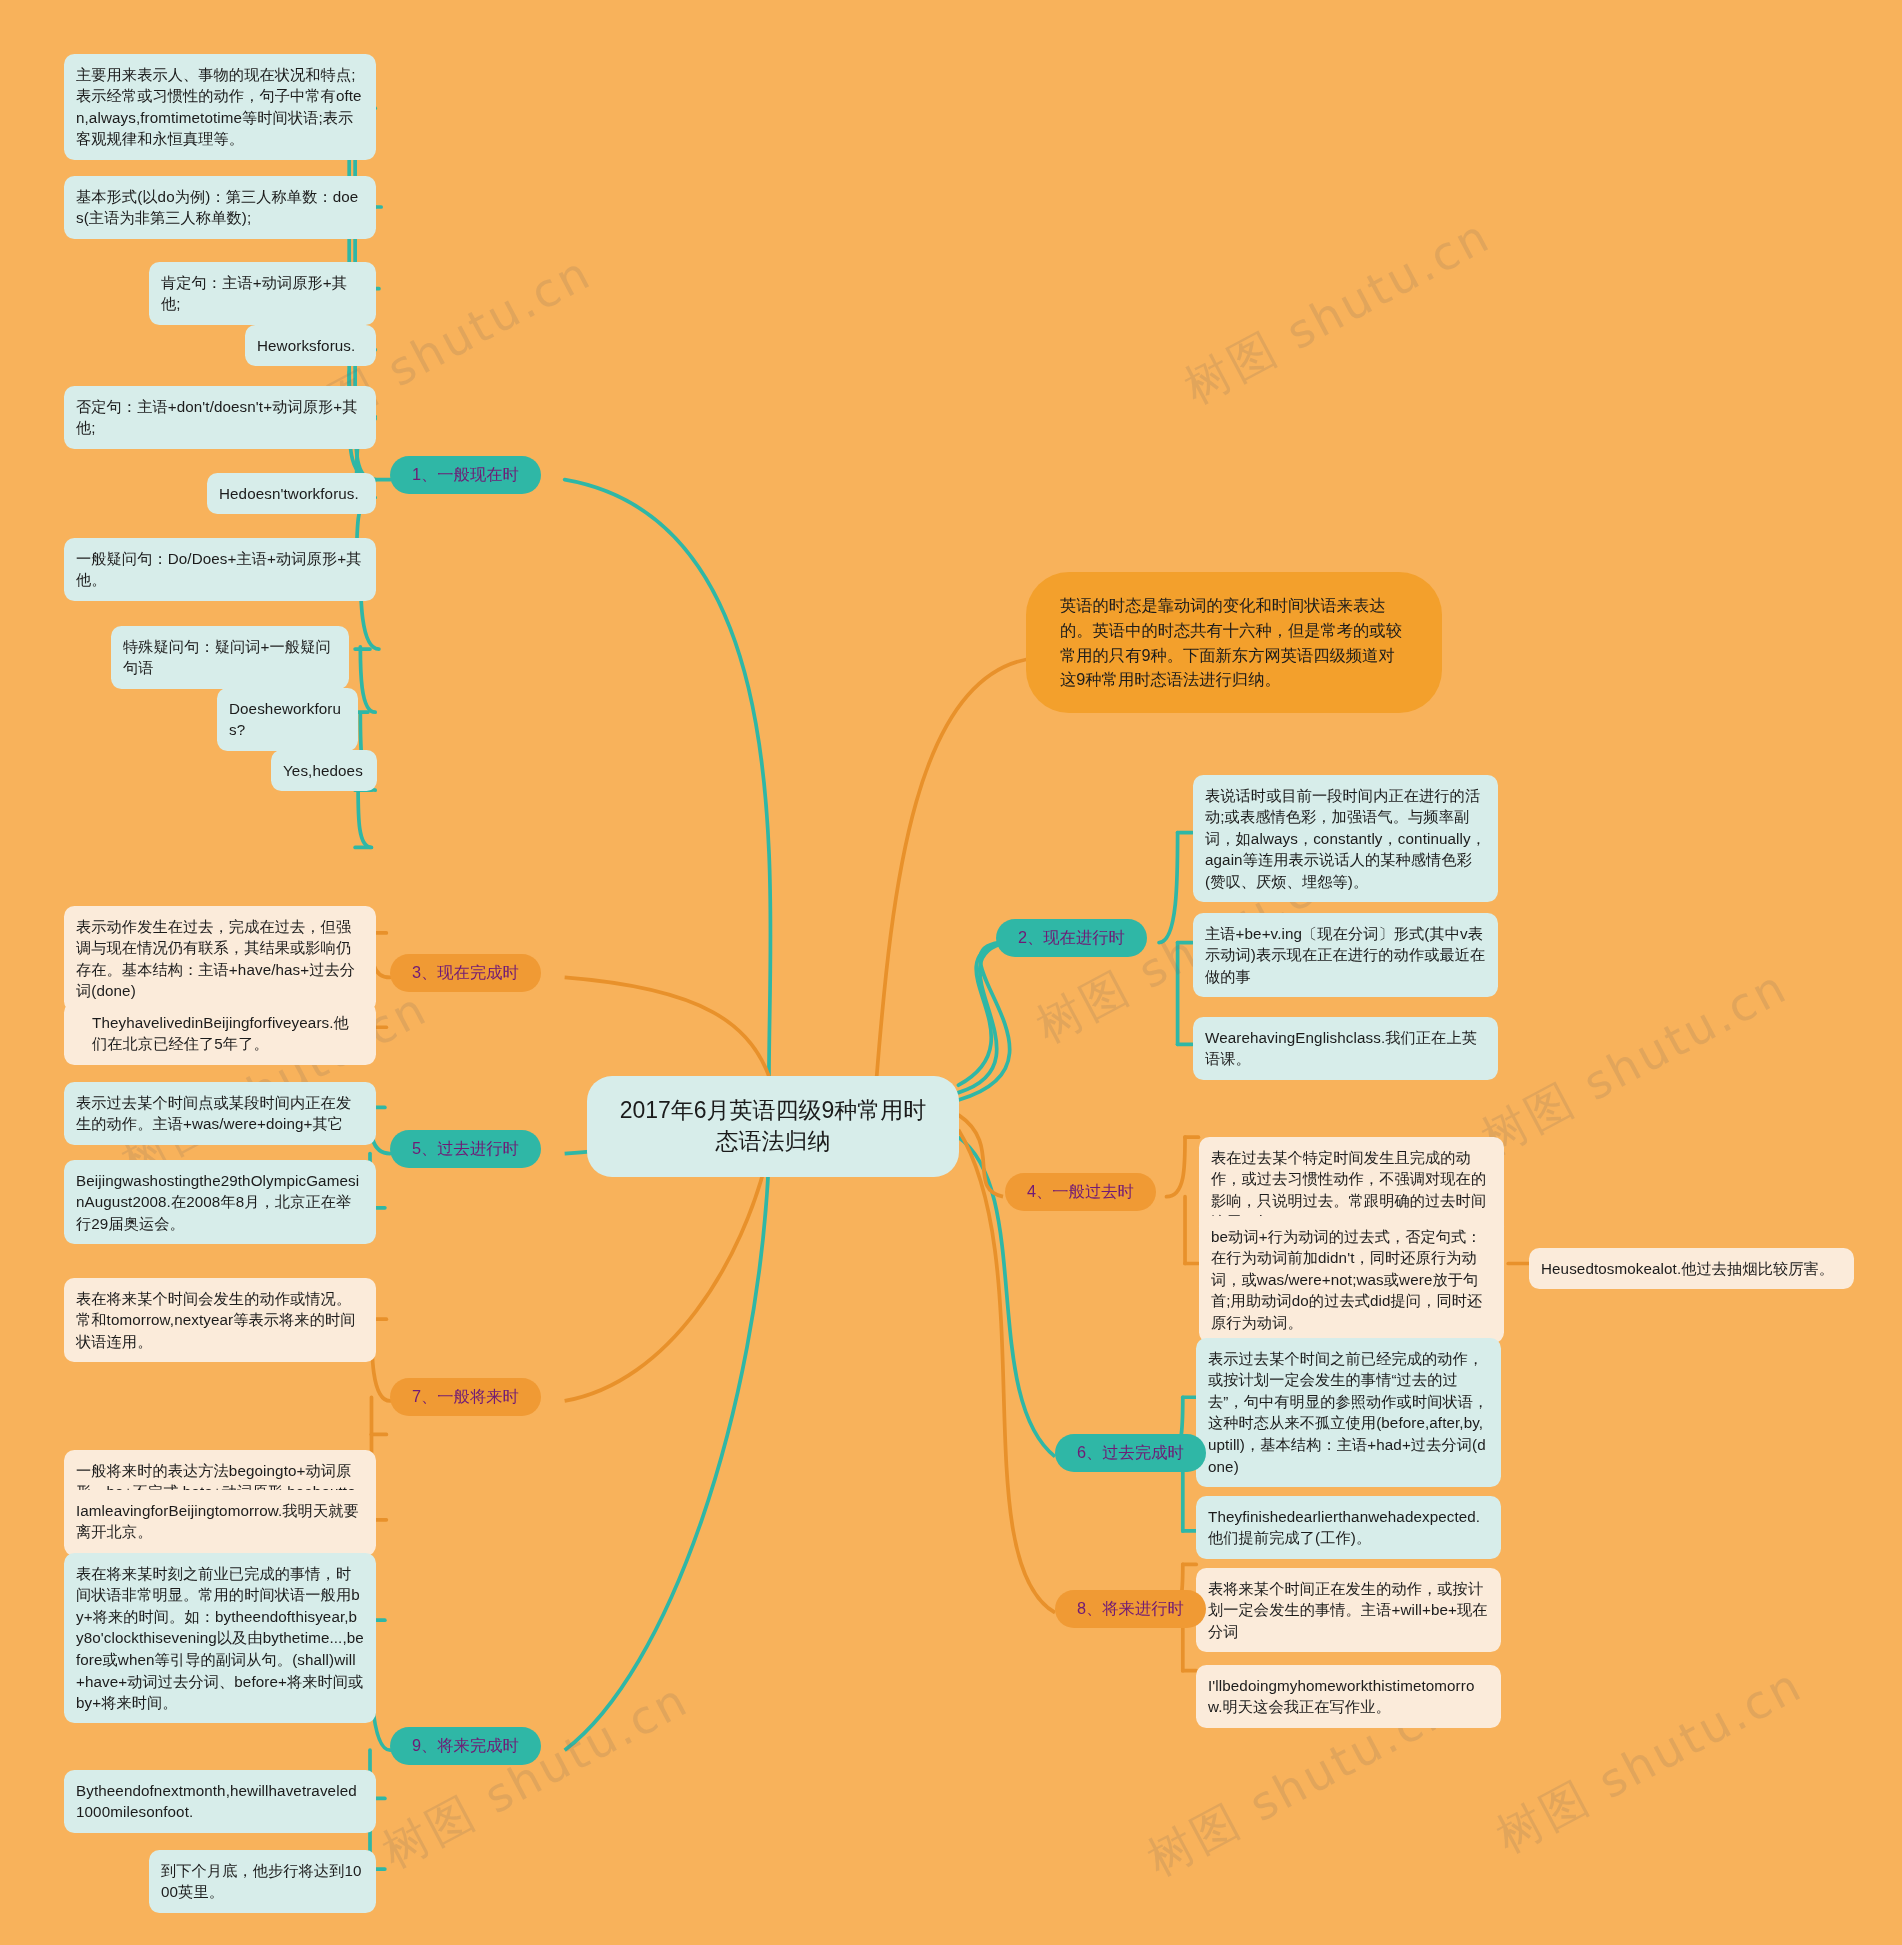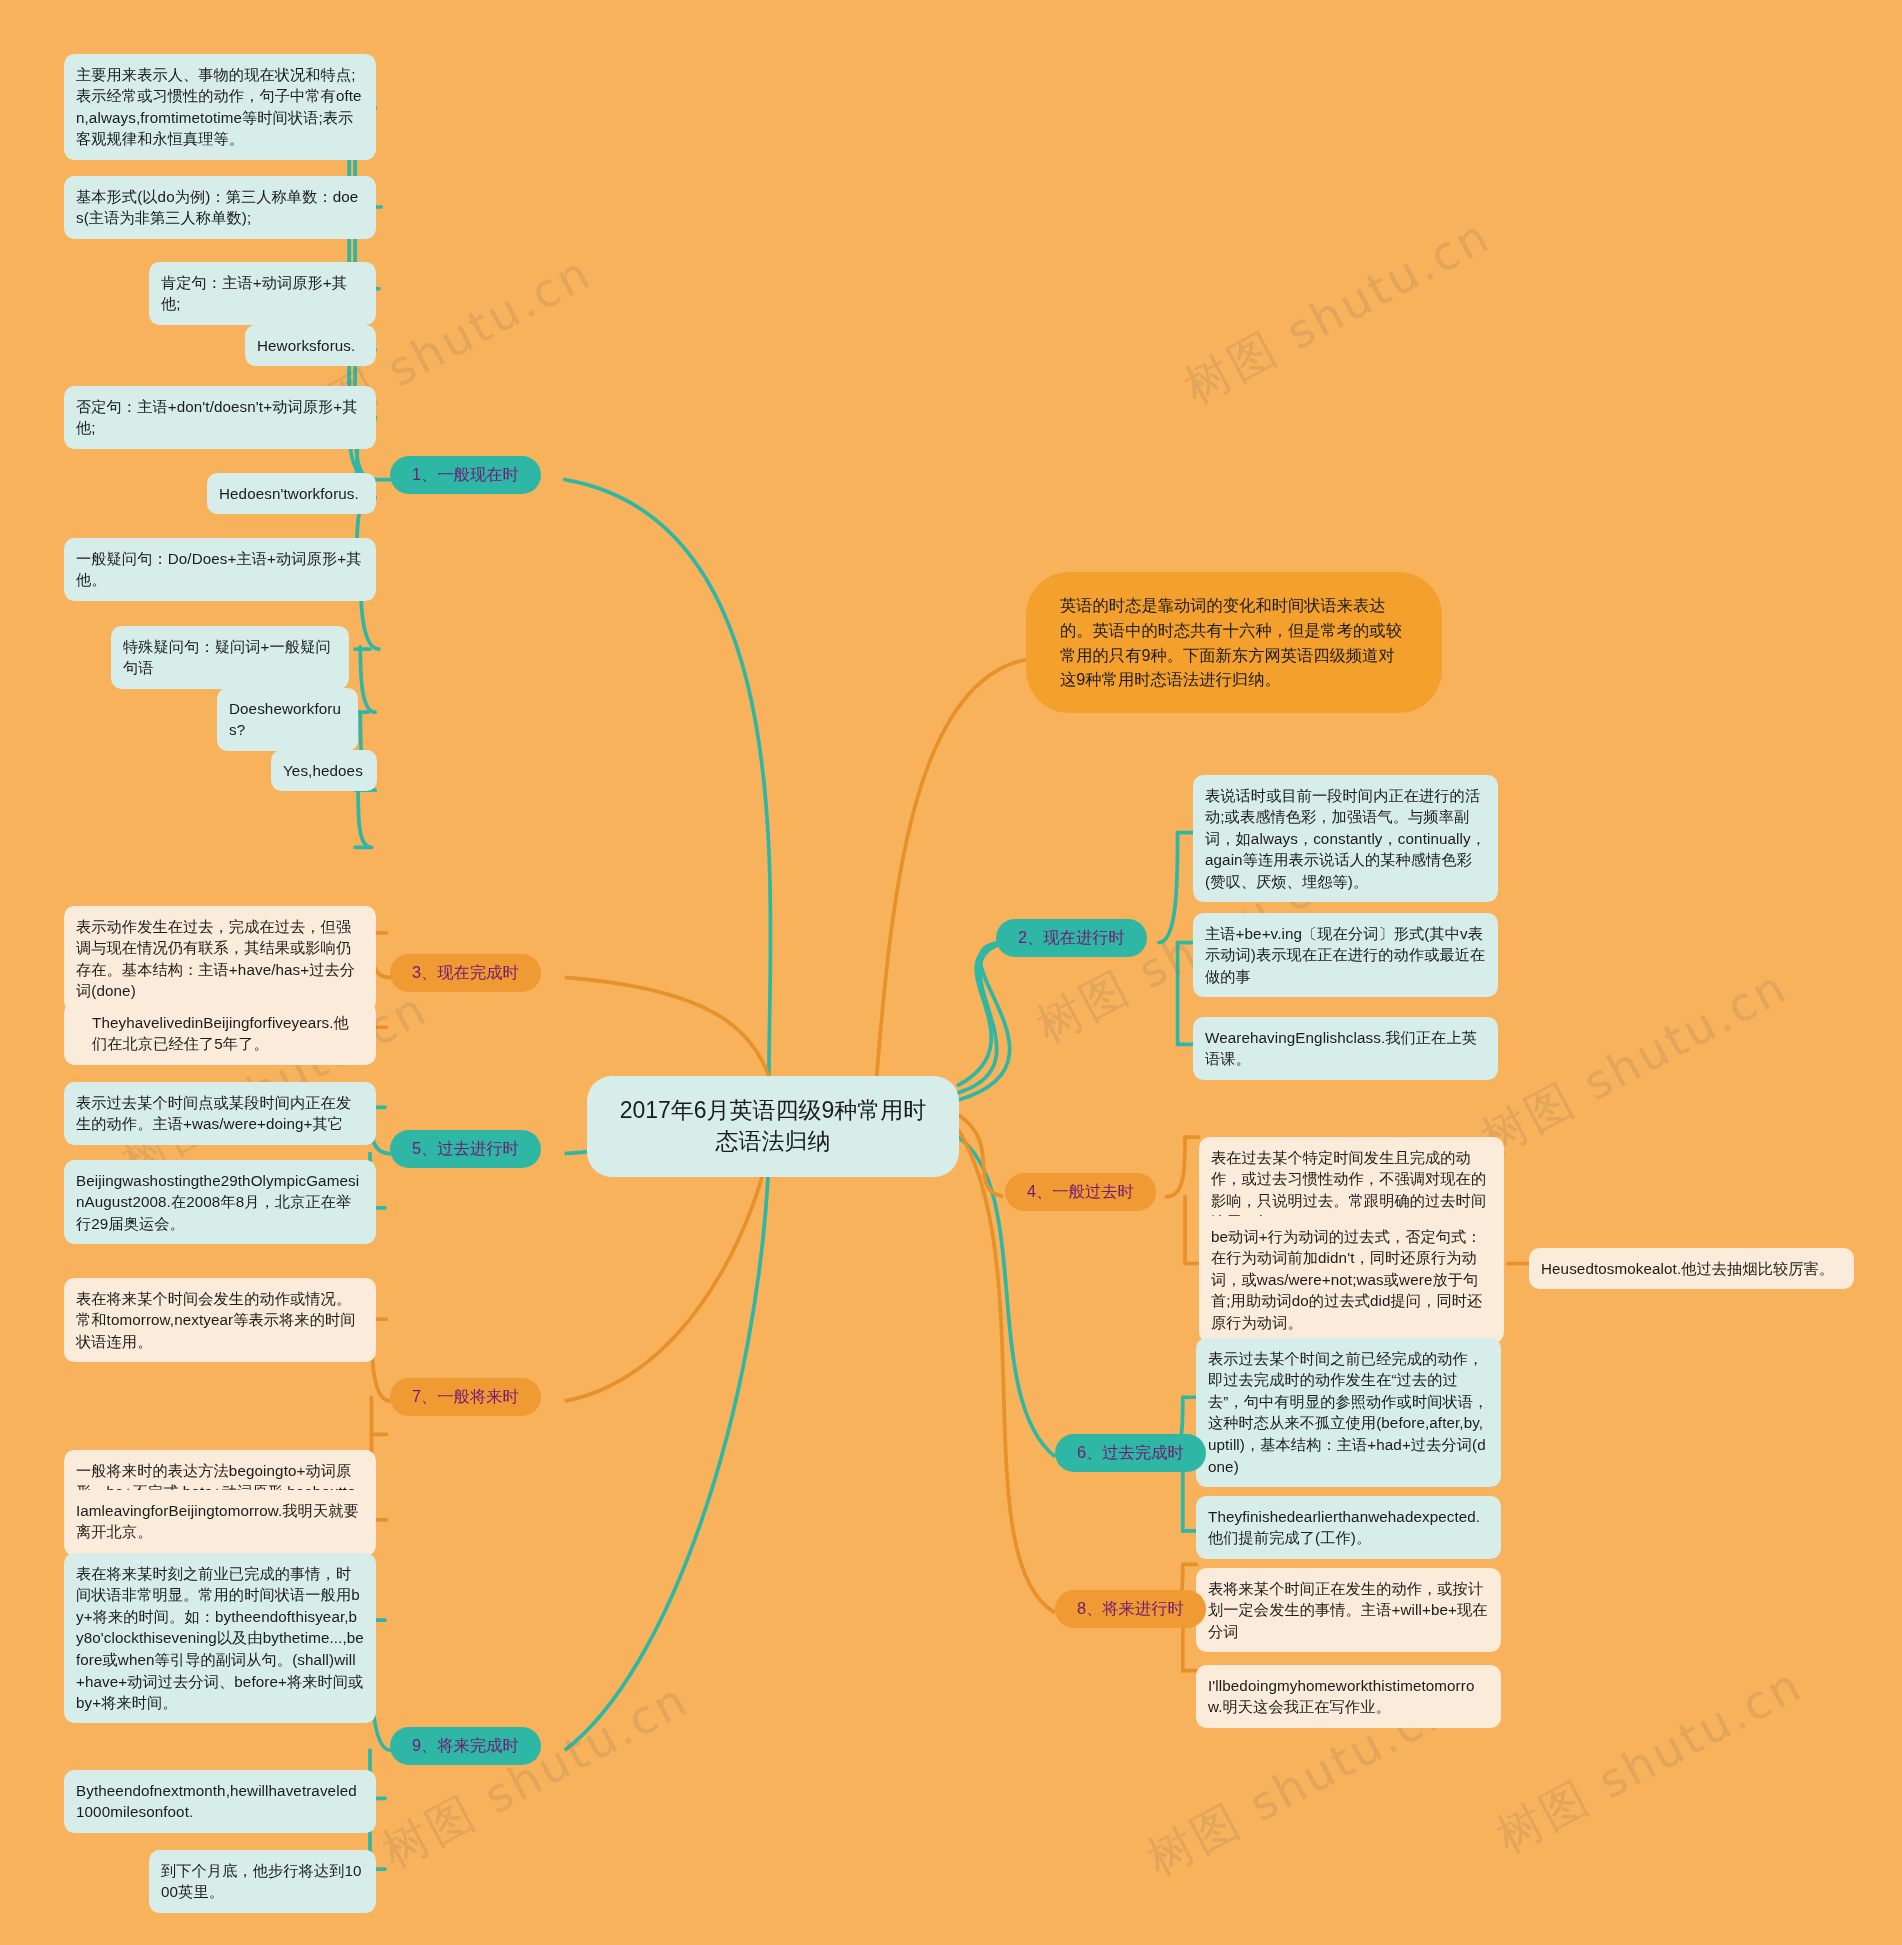--- a/index.html
+++ b/index.html
@@ -248,19 +248,19 @@
   <div class="node n-teal" style="left:64px;top:1553px;width:312px;">表在将来某时刻之前业已完成的事情，时间状语非常明显。常用的时间状语一般用by+将来的时间。如：bytheendofthisyear,by8o'clockthisevening以及由bythetime...,before或when等引导的副词从句。(shall)will+have+动词过去分词、before+将来时间或by+将来时间。</div>
   <div class="node n-teal" style="left:64px;top:1770px;width:312px;">Bytheendofnextmonth,hewillhavetraveled1000milesonfoot.</div>
   <div class="node n-teal" style="left:149px;top:1850px;width:227px;">到下个月底，他步行将达到1000英里。</div>
 
   <div class="node n-teal" style="left:1193px;top:775px;width:305px;">表说话时或目前一段时间内正在进行的活动;或表感情色彩，加强语气。与频率副词，如always，constantly，continually，again等连用表示说话人的某种感情色彩(赞叹、厌烦、埋怨等)。</div>
   <div class="node n-teal" style="left:1193px;top:913px;width:305px;">主语+be+v.ing〔现在分词〕形式(其中v表示动词)表示现在正在进行的动作或最近在做的事</div>
   <div class="node n-teal" style="left:1193px;top:1017px;width:305px;">WearehavingEnglishclass.我们正在上英语课。</div>
   <div class="node n-cream" style="left:1199px;top:1094px;width:305px;margin-top:43px;">表在过去某个特定时间发生且完成的动作，或过去习惯性动作，不强调对现在的影响，只说明过去。常跟明确的过去时间连用，如：yesterday;lastweek;in1945,atthattime;once;</div>
   <div class="node n-cream" style="left:1199px;top:1216px;width:305px;">be动词+行为动词的过去式，否定句式：在行为动词前加didn't，同时还原行为动词，或was/were+not;was或were放于句首;用助动词do的过去式did提问，同时还原行为动词。</div>
   <div class="node n-cream" style="left:1529px;top:1248px;width:325px;">Heusedtosmokealot.他过去抽烟比较厉害。</div>
-  <div class="node n-teal" style="left:1196px;top:1338px;width:305px;">表示过去某个时间之前已经完成的动作，即过去完成时的动作发生在“过去的过去”，句中有明显的参照动作或时间状语，这种时态从来不孤立使用(before,after,by,uptill)，基本结构：主语+had+过去分词(done)</div>
+  <div class="node n-teal" style="left:1196px;top:1338px;width:305px;">表示过去某个时间之前已经完成的动作，或按计划一定会发生的事情“过去的过去”，句中有明显的参照动作或时间状语，这种时态从来不孤立使用(before,after,by,uptill)，基本结构：主语+had+过去分词(done)</div>
   <div class="node n-teal" style="left:1196px;top:1496px;width:305px;">Theyfinishedearlierthanwehadexpected.他们提前完成了(工作)。</div>
   <div class="node n-cream" style="left:1196px;top:1568px;width:305px;">表将来某个时间正在发生的动作，或按计划一定会发生的事情。主语+will+be+现在分词</div>
   <div class="node n-cream" style="left:1196px;top:1665px;width:305px;">I'llbedoingmyhomeworkthistimetomorrow.明天这会我正在写作业。</div>
 
 </div>
 
 
 </body></html>

